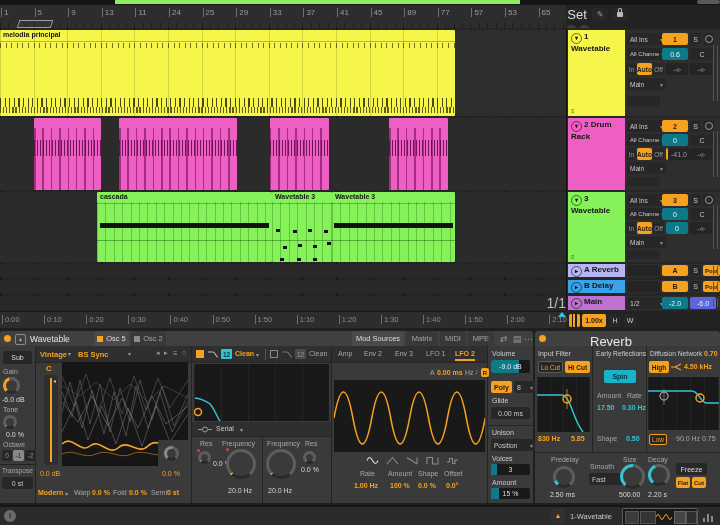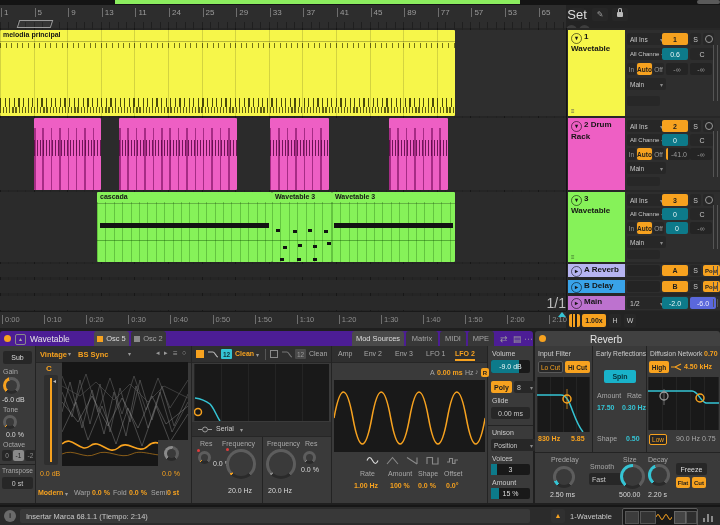--- a/index.html
+++ b/index.html
@@ -255,21 +255,21 @@
 
   <div class="hdr" style="top:296px;height:14px;">
     <div class="tname" style="background:#bd72cf;padding-top:1px;"><span class="foldarrow">▸</span><span>Main</span></div>
     <div class="box dd" style="left:59px;top:1px;width:33px;height:12px;">1/2</div>
     <div class="tealbox" style="left:94px;top:1px;width:26px;height:12px;">-2.0</div>
     <div class="box" style="left:122px;top:1px;width:26px;height:12px;background:#5a68dc;color:#eef;">-6.0</div>
   </div>
 
   <div class="abs" style="left:0;top:328px;width:720px;height:177px;background:#1f1f1f;"></div>
 
-  <div class="abs" style="left:0;top:331px;width:533px;height:15px;background:#4c1d95;border-radius:3px 3px 0 0;">
+  <div class="abs" style="left:0;top:331px;width:533px;height:15px;background:#404040;border-radius:3px 3px 0 0;">
     <div class="abs" style="left:4px;top:4px;width:7px;height:7px;border-radius:50%;background:#f7a21f;"></div>
     <div class="abs" style="left:15px;top:3px;width:9px;height:9px;border:1px solid #8a8a8a;border-radius:2px;font-size:6px;line-height:8px;text-align:center;color:#aaa;">▴</div>
     <div class="abs" style="left:30px;top:3px;font-size:8.5px;color:#e6e6e6;">Wavetable</div>
     <div class="tabtop active" style="left:94px;width:35px;">
         <span class="sq on"></span>
         <span>Osc 5</span>
       </div>
     <div class="tabtop" style="left:131px;width:35px;">
         <span class="sq"></span>
         <span>Osc 2</span>
@@ -460,21 +460,21 @@
     <div class="abs" style="width:100%;text-align:center;font-size:7px;color:#ddd;top:1.5px;">3</div>
   </div>
   <span class="lbl" style="left:492px;top:479px;color:#ccc;">Amount</span>
   <div class="abs" style="left:491px;top:488px;width:39px;height:11px;background:#191919;border-radius:2px;">
     <div class="abs" style="left:0;top:0;width:8px;height:100%;background:#0d7a8a;"></div>
     <div class="abs" style="width:100%;text-align:center;font-size:7px;color:#ddd;top:1.5px;">15 %</div>
   </div>
 
   <div class="abs" style="left:535px;top:331px;width:185px;height:15px;background:#414141;border-radius:3px 3px 0 0;">
     <div class="abs" style="left:4px;top:4px;width:7px;height:7px;border-radius:50%;background:#f7a21f;"></div>
-    <div class="abs" style="left:15px;top:3px;font-size:10px;color:#e6e6e6;padding-left:40px;">Reverb</div>
+    <div class="abs" style="left:15px;top:3px;font-size:13px;color:#e6e6e6;padding-left:40px;">Reverb</div>
   </div>
   <div class="abs" style="left:535px;top:346px;width:185px;height:157px;background:#3a3a3a;">
     <div class="hline" style="left:57px;top:0;width:1px;height:106px;"></div>
     <div class="hline" style="left:111px;top:0;width:1px;height:106px;"></div>
     <div class="hline" style="left:0;top:106px;width:185px;height:1px;"></div>
   </div>
   <span class="lbl" style="left:538px;top:350px;color:#ccc;">Input Filter</span>
   <div class="box" style="left:538px;top:361px;width:25px;height:12px;color:#f7a21f;font-size:6.5px;border:1px solid #5a5a5a;box-sizing:border-box;">Lo Cut</div>
   <div class="obox" style="left:565px;top:361px;width:25px;height:12px;font-size:6.5px;">Hi Cut</div>
   <div class="abs" style="left:537px;top:377px;width:53px;height:55px;background:#191919;
@@ -530,23 +530,20 @@
   <span class="val" style="left:619px;top:491px;">500.00</span>
   <span class="lbl" style="left:648px;top:456px;">Decay</span>
   <div class="knob" style="left:648px;top:464px;width:22px;height:22px;--v:115deg;--a:#35c4d4;"></div>
   <span class="val" style="left:648px;top:491px;">2.20 s</span>
   <div class="box" style="left:676px;top:463px;width:31px;height:12px;color:#ddd;">Freeze</div>
   <div class="obox" style="left:676px;top:477px;width:14px;height:11px;font-size:6px;">Flat</div>
   <div class="obox" style="left:692px;top:477px;width:14px;height:11px;font-size:6px;">Cut</div>
 
   <div class="abs" style="left:0;top:505px;width:720px;height:20px;background:#2b2b2b;border-top:2px solid #161616;box-sizing:border-box;">
     <div class="abs" style="left:4px;top:3px;width:12px;height:12px;border-radius:50%;background:#6a6a6a;color:#2b2b2b;font-size:8px;font-weight:bold;text-align:center;line-height:12px;">i</div>
-    <div class="abs" style="left:20px;top:2px;width:510px;height:14px;background:#383838;border-radius:2px;">
-      <span style="position:absolute;left:6px;top:3px;font-size:7.5px;color:#c9c9c9;white-space:nowrap;">Insertar Marca 68.1.1 (Tiempo: 2:14)</span>
-    </div>
     <div class="abs" style="left:551px;top:2px;width:14px;height:14px;background:#303030;border-radius:2px;text-align:center;line-height:13px;font-size:7px;color:#f7a21f;">▲</div>
     <span style="position:absolute;left:570px;top:5px;font-size:7.5px;color:#c9c9c9;">1-Wavetable</span>
     <div class="abs" style="left:622px;top:1px;width:74px;height:16px;background:#191919;border:1px solid #5a5a5a;border-radius:2px;overflow:hidden;">
       <div class="abs" style="left:2px;top:2px;width:12px;height:11px;background:#3c3c3c;border:1px solid #555;"></div>
       <div class="abs" style="left:17px;top:2px;width:14px;height:11px;background:#333;border:1px solid #555;"></div>
       <svg class="abs" style="left:33px;top:3px;" width="16" height="10" viewBox="0 0 16 10">
           <path d="M0,5 Q2,0 4,5 T8,5 T12,5 T16,5" fill="none" stroke="#f7a21f" stroke-width="1"></path>
         </svg>
       <div class="abs" style="left:51px;top:2px;width:10px;height:11px;background:#444;border:1px solid #666;"></div>
       <div class="abs" style="left:63px;top:2px;width:9px;height:11px;background:#2e2e2e;border:1px solid #555;"></div>

